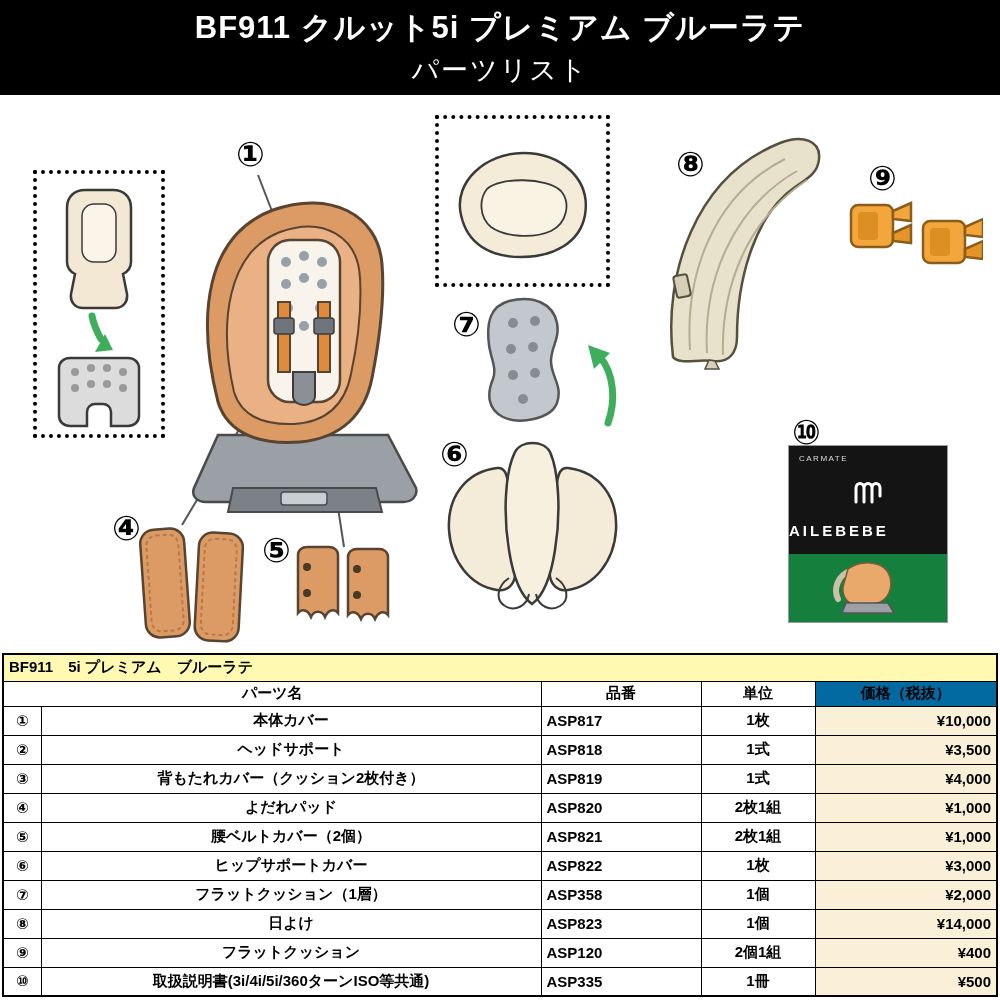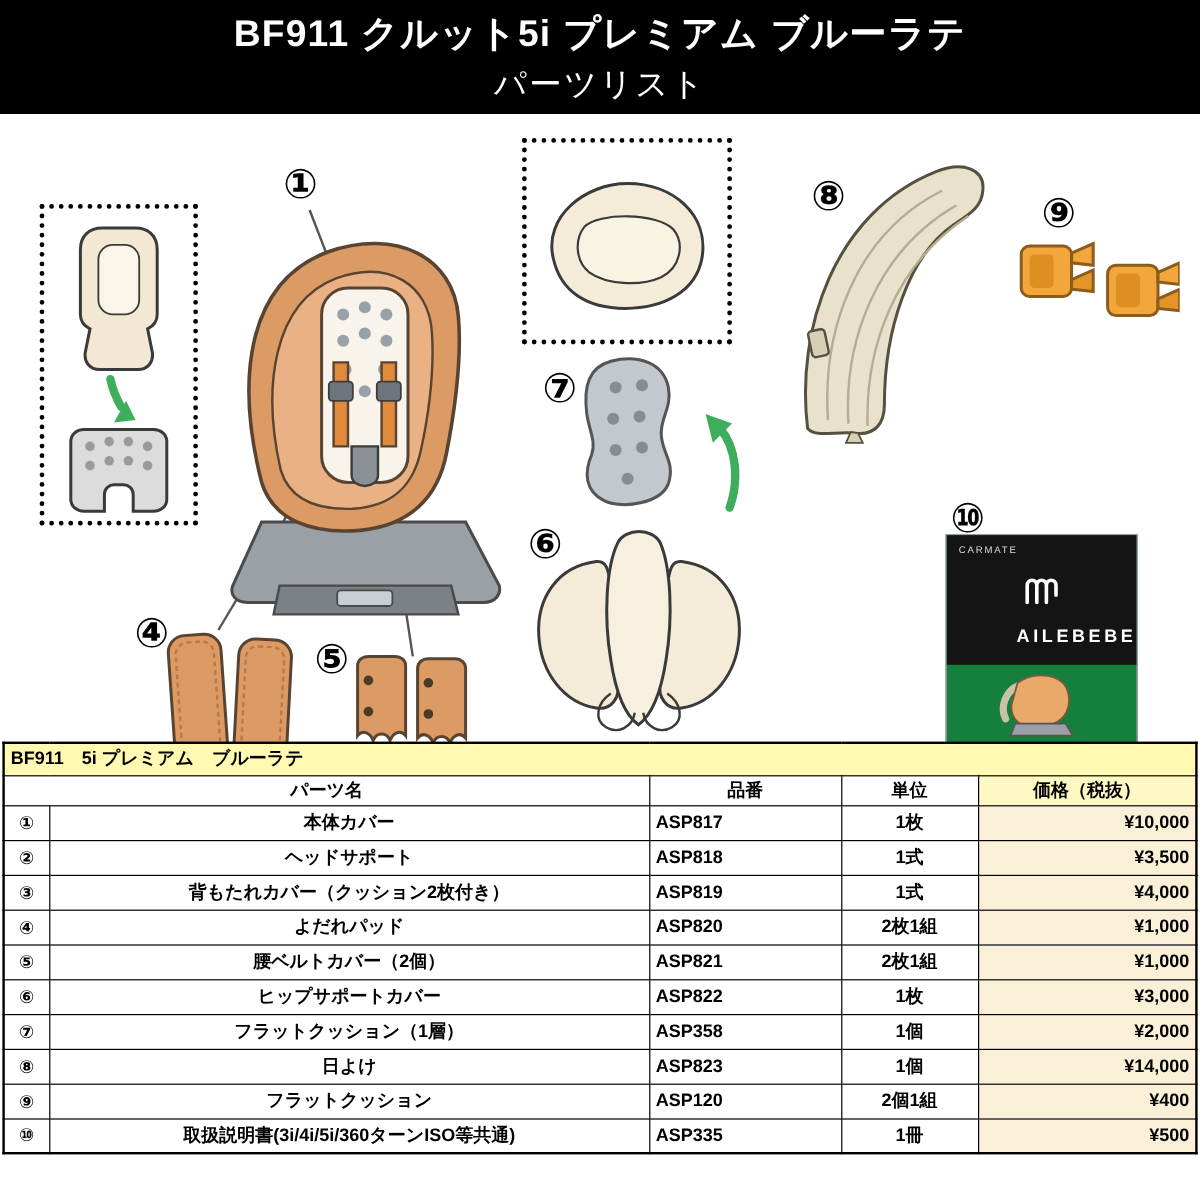--- a/index.html
+++ b/index.html
@@ -19,38 +19,38 @@
   .label { position:absolute; font-size:34px; font-weight:bold; color:#000; line-height:1; }
   .dotted-box { position:absolute; border:4px dotted #000; background:#fff; }
   .overlay { position:absolute; left:0; top:0; pointer-events:none; }
 
   
   .manual { position:absolute; left:788px; top:350px; width:160px; height:178px;
     border:1px solid #9a9a9a; background:#15803d; }
   .manual-top { height:108px; background:#141414; color:#fff; position:relative; }
   .manual-brand-small { position:absolute; left:10px; top:8px; font-size:8px; letter-spacing:1.5px; color:#ddd; }
   .manual-mark { position:absolute; left:63px; top:32px; }
-  .manual-brand { position:absolute; left:0; right:0; top:76px; text-align:right;
+  .manual-brand { position:absolute; left:0; right:0; top:76px; text-align:left;
     font-size:15px; letter-spacing:3px; font-weight:bold; }
   .manual-bottom { height:68px; display:flex; align-items:center; justify-content:center; }
 
   
-  .table-wrap { position:absolute; left:2px; top:618px; width:996px; }
+  .table-wrap { position:absolute; left:2px; top:653px; width:996px; }
   table { border-collapse:collapse; width:100%; table-layout:fixed; border:2px solid #000; }
   td { border:1px solid #000; font-size:15px; font-weight:bold; color:#000;
     padding:2px 5px; overflow:hidden; white-space:nowrap; }
   tr.title-row td { background:#FFF9B1; text-align:left; height:27px; }
   tr.head-row td { text-align:center; height:25px; }
   tbody tr.data-row { height:29px; }
   .c-no   { text-align:center; }
   .c-name { text-align:center;margin-left:23px; }
   .c-code { }
   .c-unit { text-align:center; }
   .c-price { text-align:right; background:#FAF0D7; }
-  td.bg-price { background:#fef9c3; }
+  td.bg-price { background:#0369a1; }
 </style>
 </head>
 <body>
 
 <div id="app">
 
   <div class="header">
     <div class="t1">BF911 クルット5i プレミアム ブルーラテ</div>
     <div class="t2">パーツリスト</div>
   </div>

